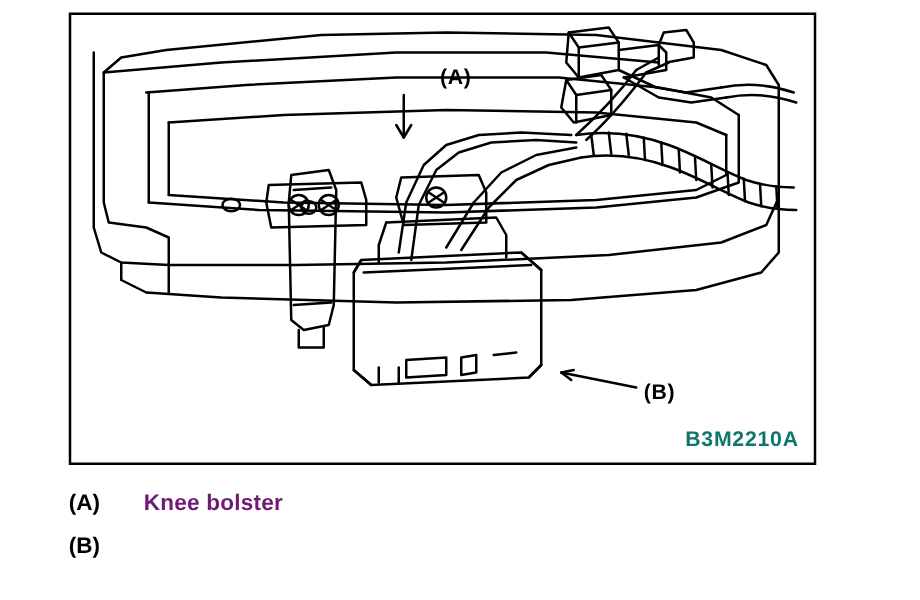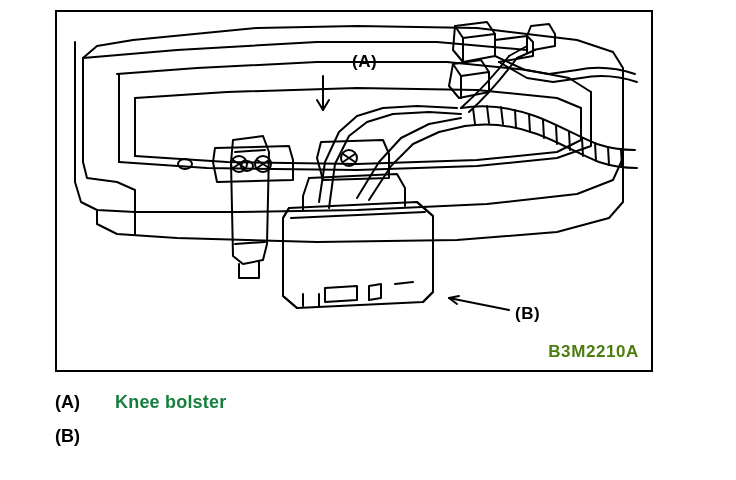--- a/index.html
+++ b/index.html
@@ -53,21 +53,21 @@
     top: 292px;
   }
   #figure-code {
     position: absolute;
     right: 12px;
     bottom: 8px;
     font-family: "Liberation Sans", sans-serif;
     font-size: 17px;
     font-weight: bold;
     letter-spacing: 0.6px;
-    color: #4d7c0f;
+    color: #0f766e;
     white-space: nowrap;
   }
   #legend {
     position: absolute;
     left: 55px;
     top: 392px;
     width: 620px;
   }
   .legend-row {
     display: flex;
@@ -78,21 +78,21 @@
   .legend-key {
     width: 60px;
     flex: 0 0 60px;
     font-size: 18px;
     font-weight: bold;
     color: #000000;
   }
   .legend-text {
     font-size: 18px;
     font-weight: bold;
-    color: #15803d;
+    color: #701a75;
     letter-spacing: 0.2px;
   }
 </style>
 </head>
 <body>
 
 <div id="page">
 
   <div id="figure-frame">
 

